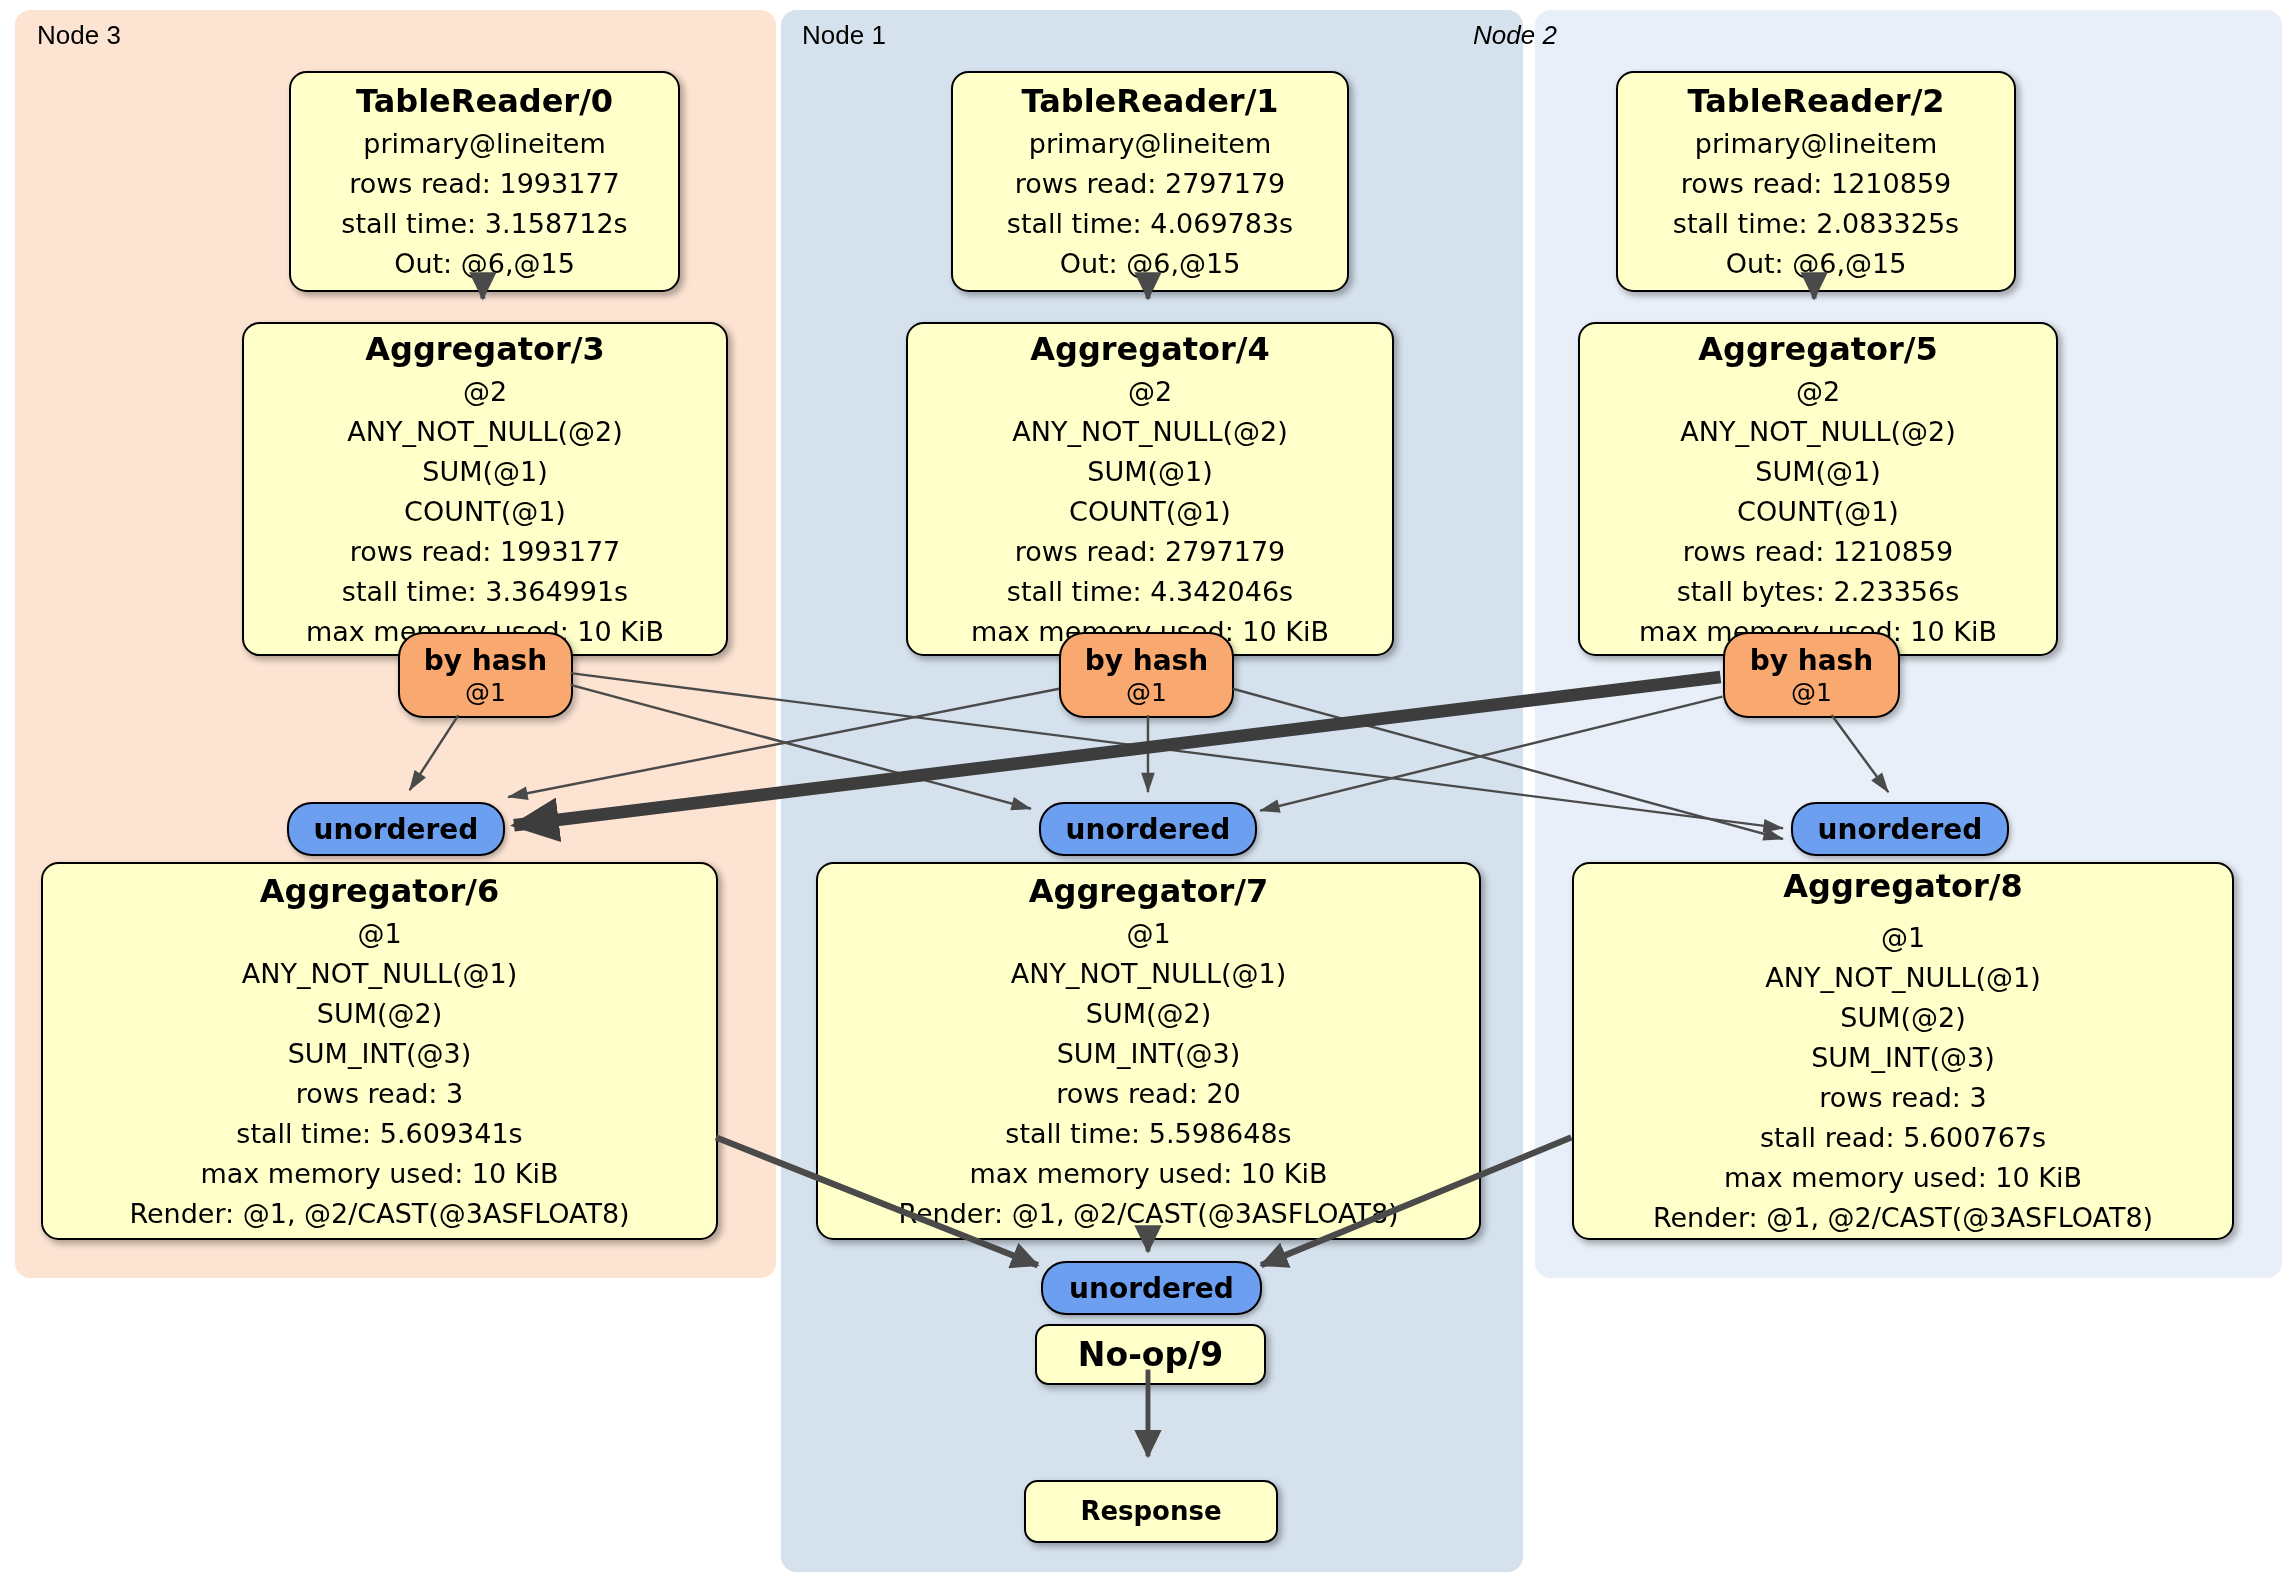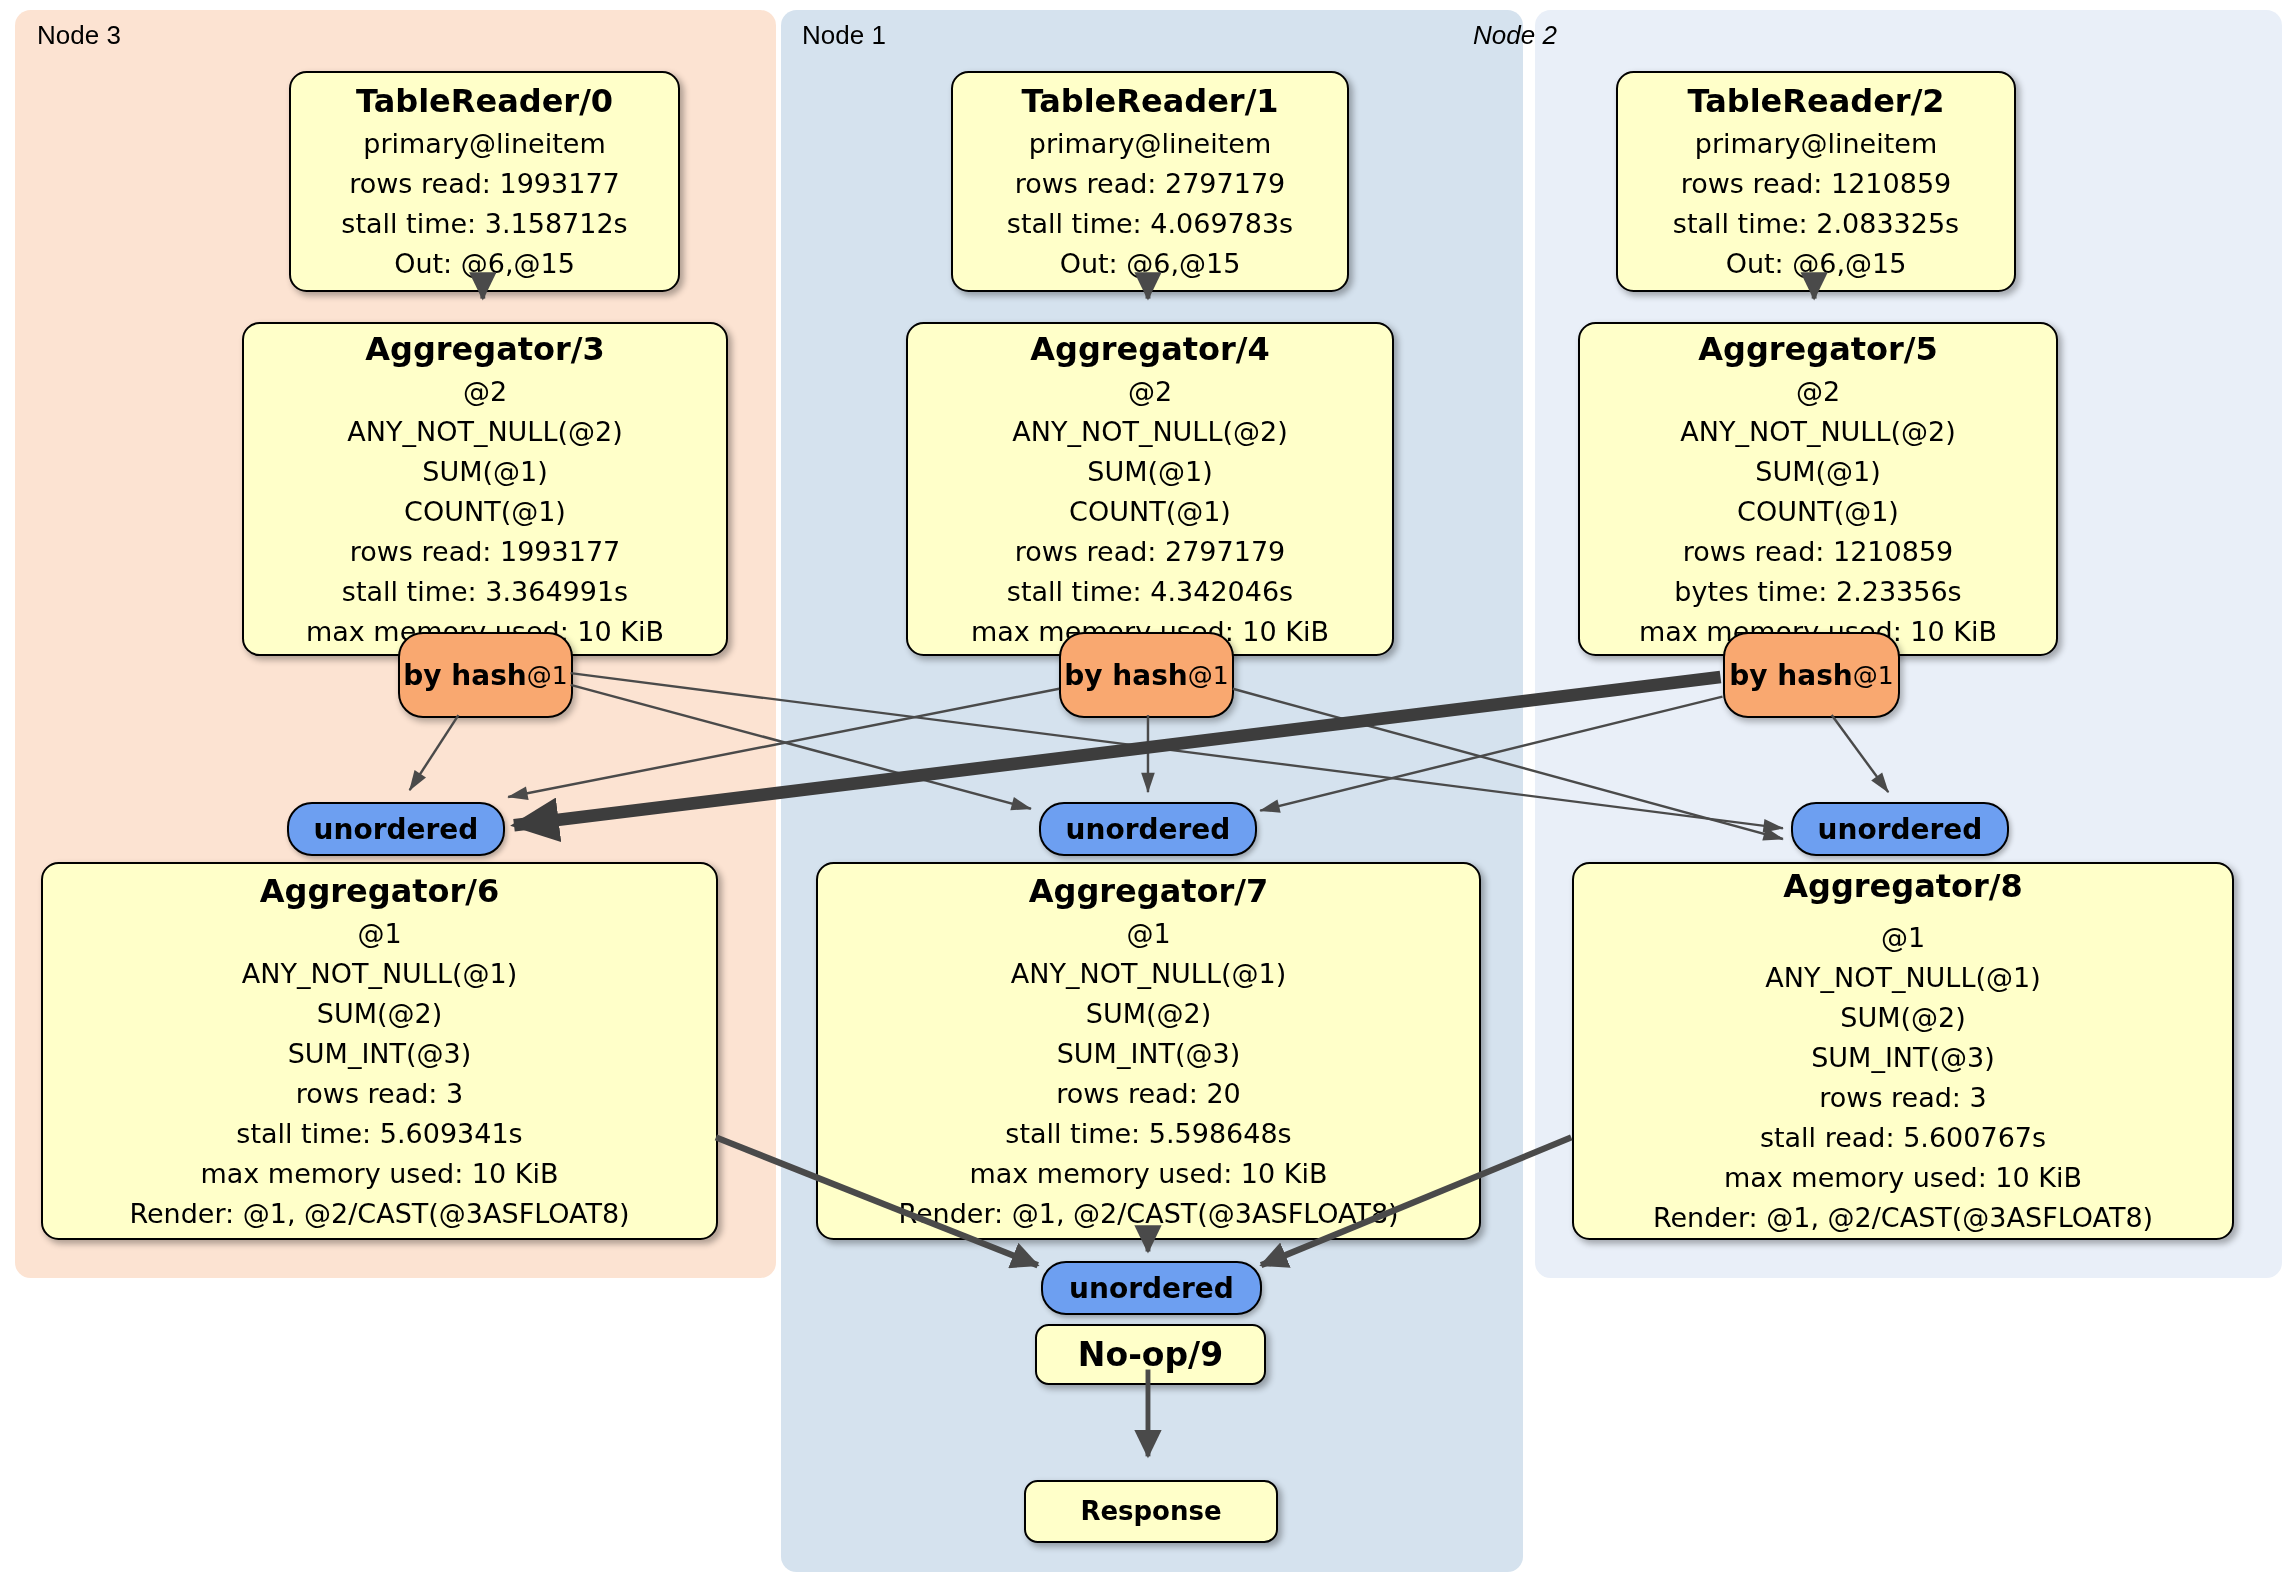--- a/index.html
+++ b/index.html
@@ -50,20 +50,21 @@
     line-height:40px;
     white-space:nowrap;
   }
   .router{
     position:absolute;
     background:var(--router-bg);
     border:2.9px solid #000;
     border-radius:25px;
     box-shadow:2.9px 3.9px 5.9px rgba(0,0,0,0.28);
     display:flex;
+    flex-direction:column;
     justify-content:center;
     align-items:center;
     z-index:3;
     color:#000;
   }
   .router .rl{font-size:28px;font-weight:bold;line-height:35px;white-space:nowrap;}
   .router .rs{font-size:25px;line-height:29px;white-space:nowrap;}
   .sync{
     position:absolute;
     background:var(--sync-bg);
@@ -200,21 +201,21 @@
       </div>
   </div>
   <div class="proc" style="left:1578px;top:310px;width:476px;height:330px;">
     <div class="title">Aggregator/5</div>
     <div class="lines">
         <div class="bline">@2</div>
         <div class="bline">ANY_NOT_NULL(@2)</div>
         <div class="bline">SUM(@1)</div>
         <div class="bline">COUNT(@1)</div>
         <div class="bline">rows read: 1210859</div>
-        <div class="bline">bytes time: 2.23356s</div>
+        <div class="bline">stall bytes: 2.23356s</div>
         <div class="bline">max memory used: 10 KiB</div>
       </div>
   </div>
   <div class="proc" style="left:1572px;top:850px;width:658px;height:374px;justify-content:space-between;">
     <div class="title">Aggregator/8</div>
     <div class="lines">
         <div class="bline">@1</div>
         <div class="bline">ANY_NOT_NULL(@1)</div>
         <div class="bline">SUM(@2)</div>
         <div class="bline">SUM_INT(@3)</div>

